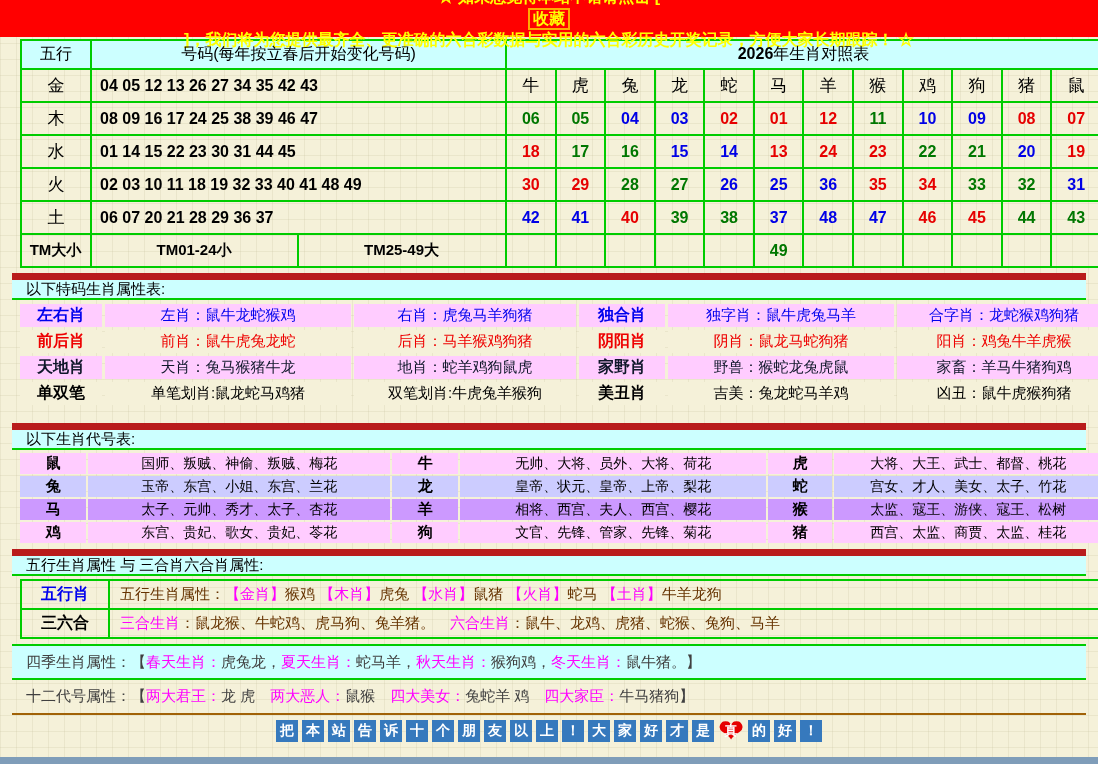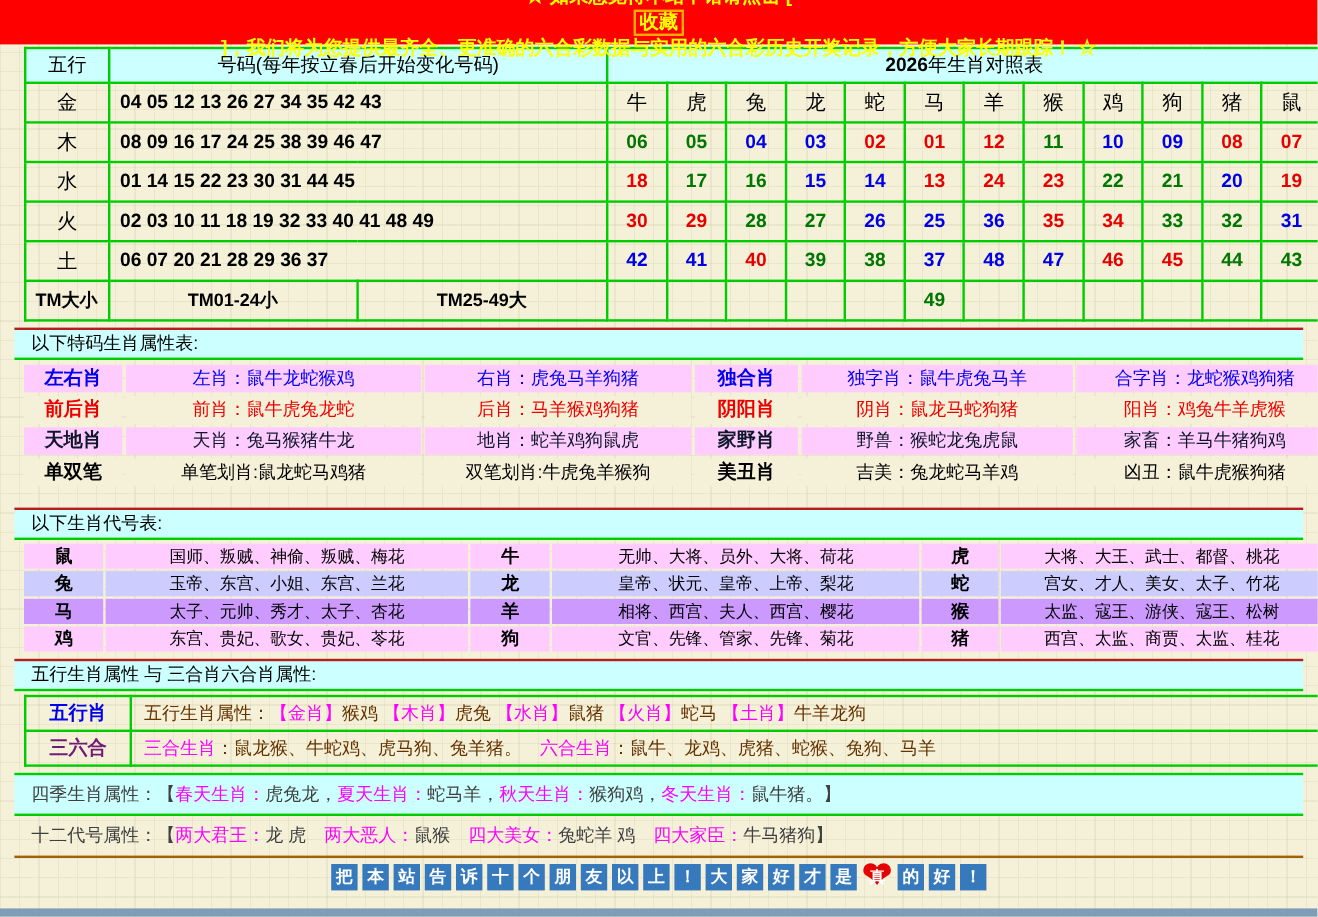--- a/index.html
+++ b/index.html
@@ -23,21 +23,21 @@
   .main-table td { border:2px solid #00cc00; overflow:hidden; white-space:nowrap; background:transparent; }
   .main-table tr.hdr td { background:#ccffff; height:29px; text-align:center; font-size:16px; font-weight:normal; }
   .main-table tr.hdr .yr { font-weight:bold; }
   td.el { text-align:center; font-size:17px; height:33px; }
   td.nums { font-weight:bold; font-size:16px; padding-left:8px; text-align:left; }
   td.zname { text-align:center; font-size:17px; }
   td.num { text-align:center; font-weight:bold; font-size:16px; }
   td.tmb { font-weight:bold; font-size:15px; text-align:center; padding-left:0; }
   .c-r { color:#e60000; } .c-b { color:#0000e6; } .c-g { color:#007700; }
   
-  .section-bar { background:#ccffff; border-top:2px solid #b91c1c; border-bottom:2px solid #00cc00;
+  .section-bar { background:#ccffff; border-top:7px solid #b91c1c; border-bottom:2px solid #00cc00;
     height:27px; display:flex; align-items:center; font-size:15px;
     margin-left:-8px; margin-right:-8px; padding-left:14px; }
   
   .attr-table { border-collapse:separate; border-spacing:3px; width:1088px; margin:1px 0 0 -3px; }
   .attr-table td { height:23px; text-align:center; font-size:15px; overflow:hidden; white-space:nowrap; }
   .attr-table td.lbl { font-weight:bold; font-size:16px; }
   .attr-table tr:nth-child(odd) td { background:#ffccff; }
   .attr-table tr:nth-child(even) td { background:#f5f1d9; }
   tr[data-c="blue"] td  { color:#0000ee; }
   tr[data-c="red"] td   { color:#ee0000; }
@@ -48,21 +48,21 @@
   .code-table td { height:21px; text-align:center; font-size:14px; overflow:hidden; white-space:nowrap; }
   .code-table td.zlbl { font-weight:bold; font-size:15px; }
   tr[data-bg="pink"] td   { background:#ffccff; }
   tr[data-bg="blue"] td   { background:#ccccff; }
   tr[data-bg="purple"] td { background:#cc99ff; }
   
   .wx-table { width:1082px; margin-top:3px; }
   .wx-table td { border:2px solid #00cc00; }
   .wx-table td.wlbl { width:88px; text-align:center; font-weight:bold; font-size:16px; height:29px;margin-left:16px; }
   .wx-table td.wdata { padding-left:10px; font-size:15px; white-space:nowrap; overflow:hidden; }
-  td[data-c="blue"] { color:#0000ee; } td[data-c="red"] { color:#701a75; }
+  td[data-c="blue"] { color:#0000ee; } td[data-c="red"] { color:#000000; }
   
   .seg-black { color:#404040; } .seg-magenta { color:#ff00ff; } .seg-brown { color:#663300; }
   
   .season-row { background:#ccffff; border-top:2px solid #00cc00; border-bottom:2px solid #00cc00;
     height:36px; display:flex; align-items:center; font-size:15px;
     margin:5px -8px 0; padding-left:14px; }
   .daihao-row { height:35px; border-bottom:2px solid #a16207; display:flex; align-items:center;
     font-size:15px; margin:0 -8px; padding-left:14px; }
   
   .footer { display:flex; justify-content:center; align-items:center; gap:4px; margin-top:4px; height:24px; }

